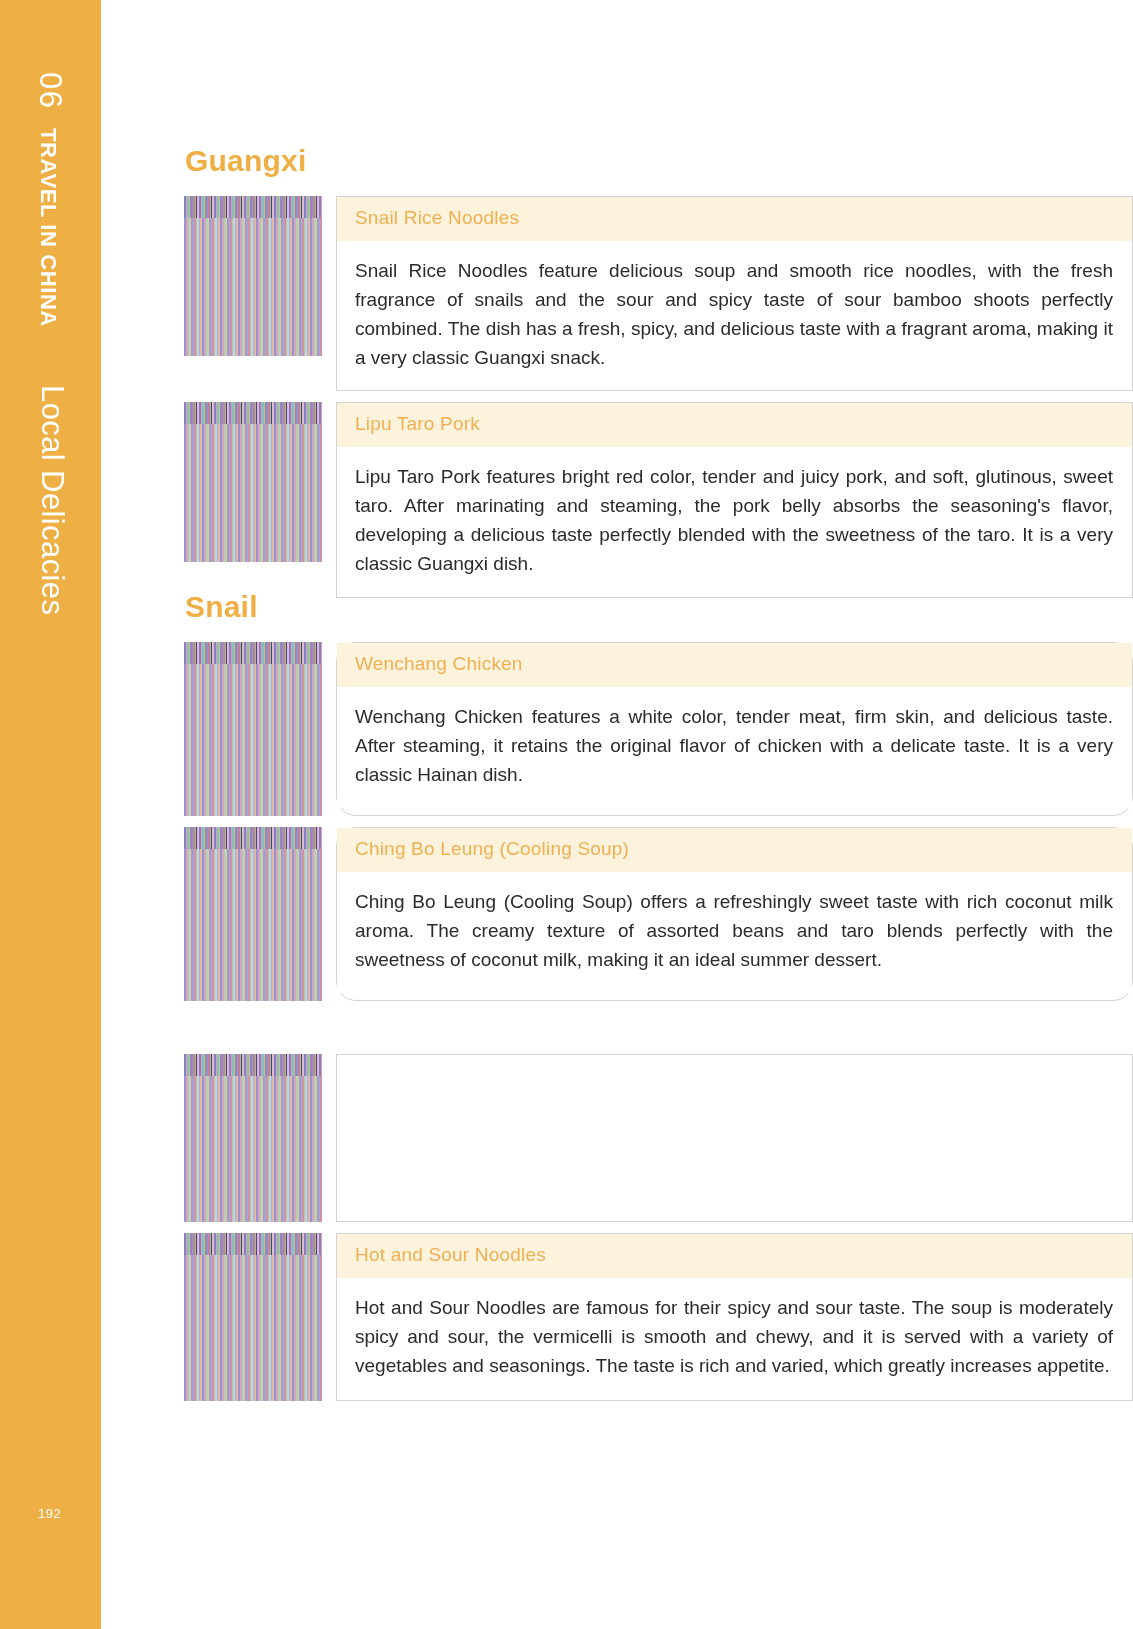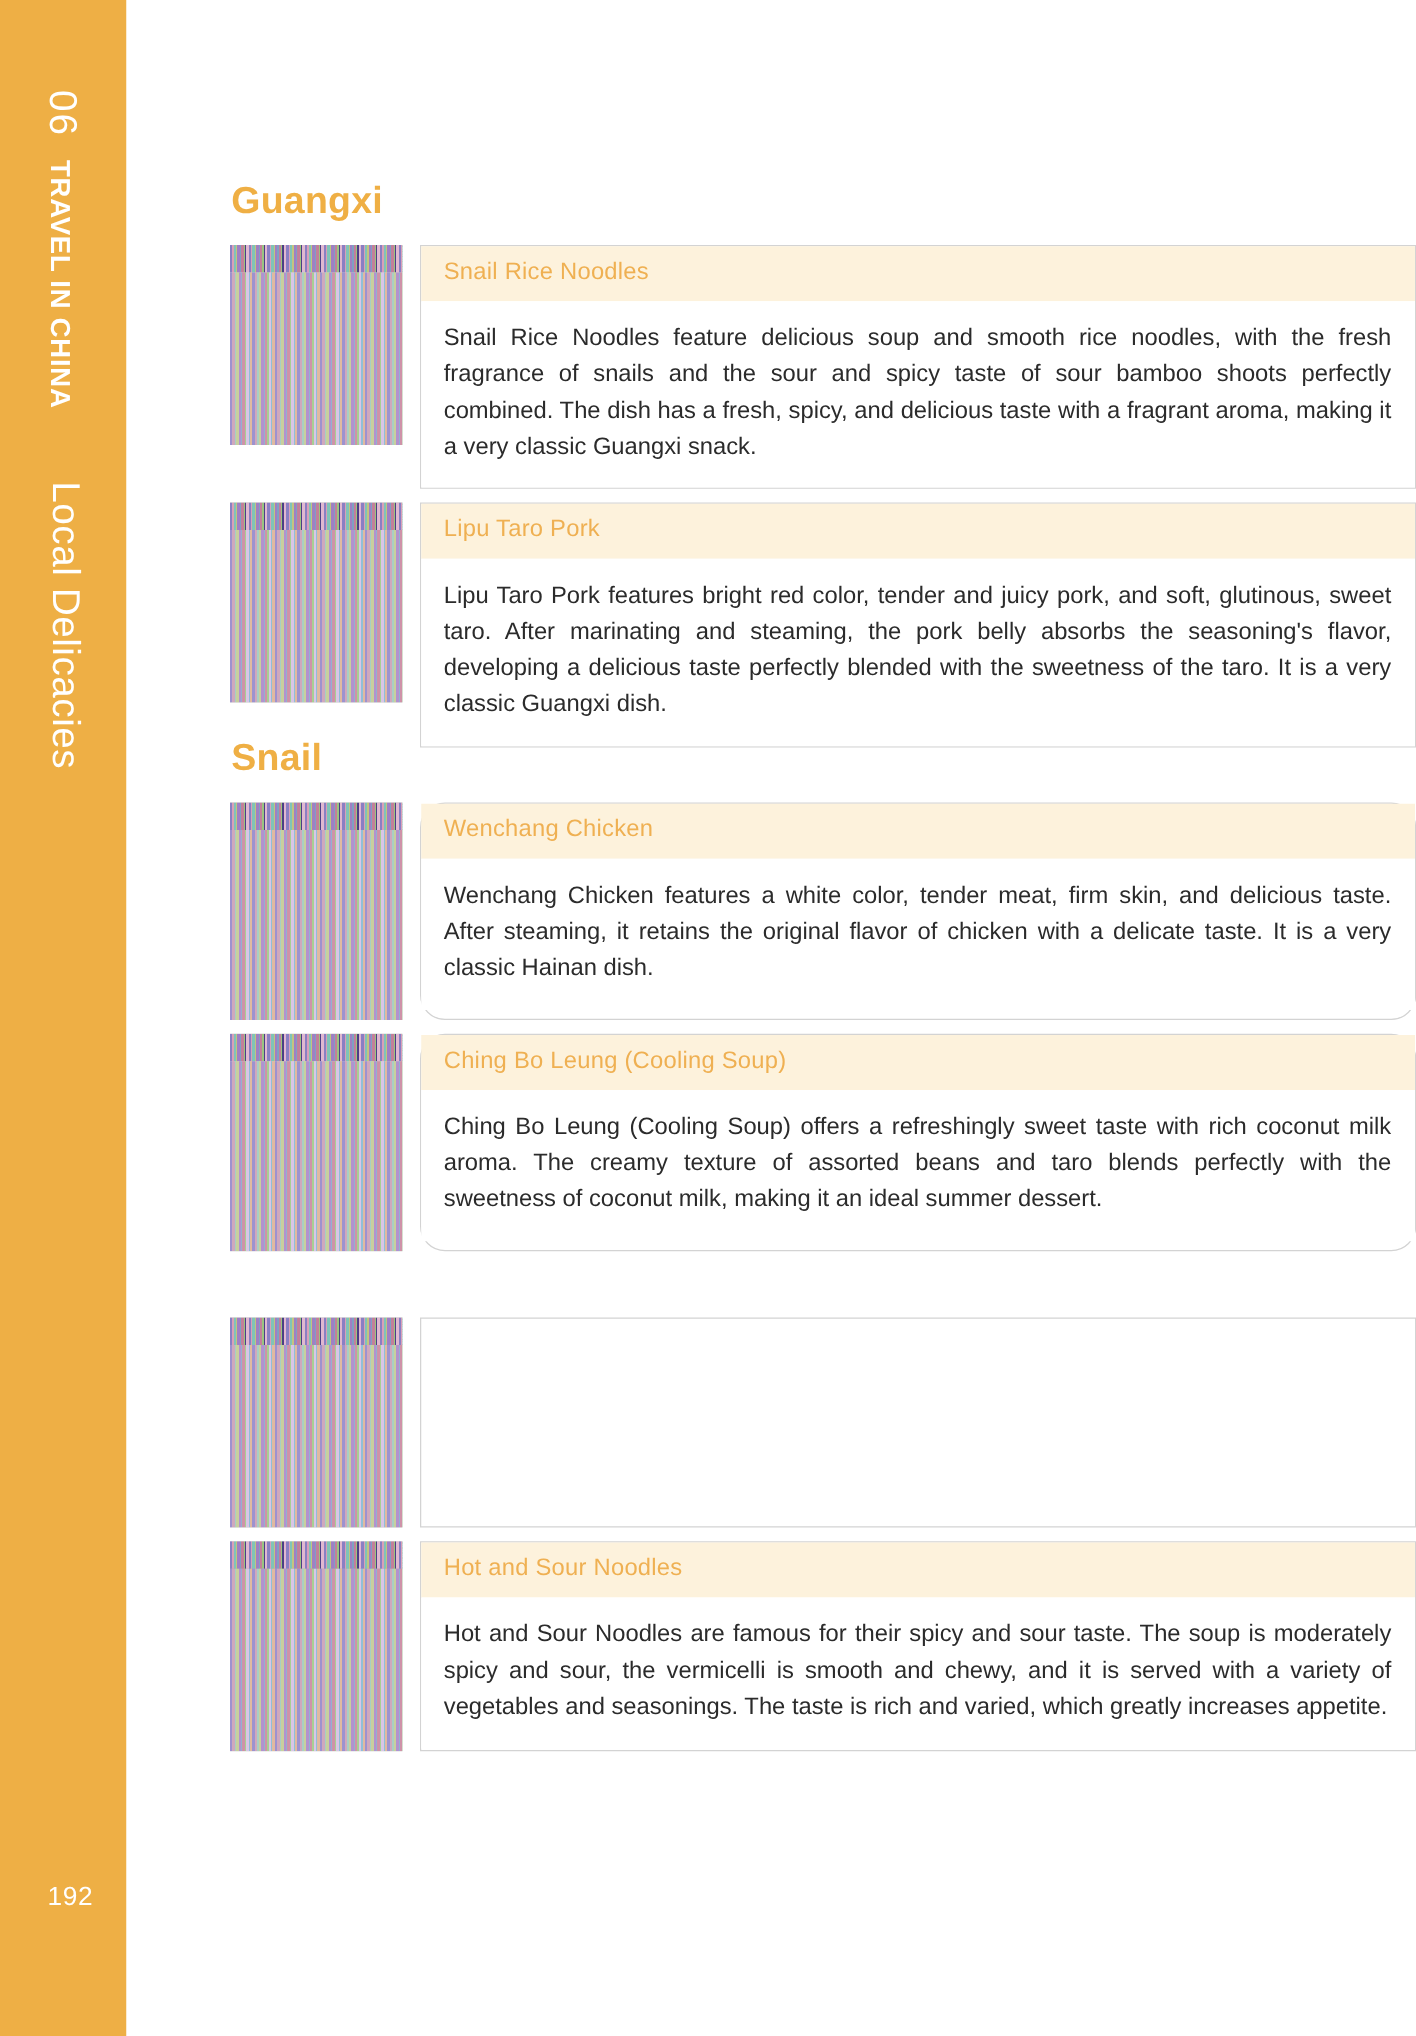--- a/index.html
+++ b/index.html
@@ -74,21 +74,21 @@
     font-size: 31px;
     font-weight: 300;
     letter-spacing: 0.4px;
   }
 
   .page-number {
     position: absolute;
     left: 38px;
     top: 1506px;
     color: #ffffff;
-    font-size: 21px;
+    font-size: 13px;
     font-weight: 400;
     letter-spacing: 0.5px;
   }
 
   
   .content {
     position: absolute;
     left: 101px;
     top: 4px;
     width: 1032px;

